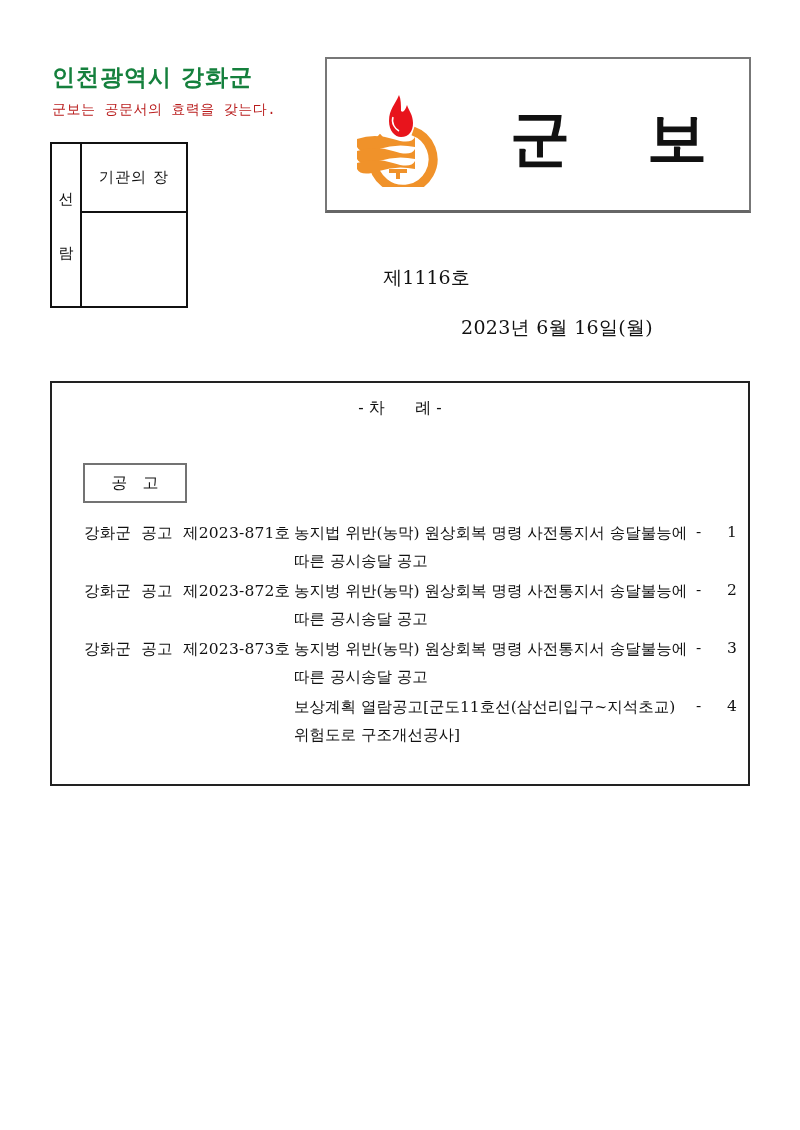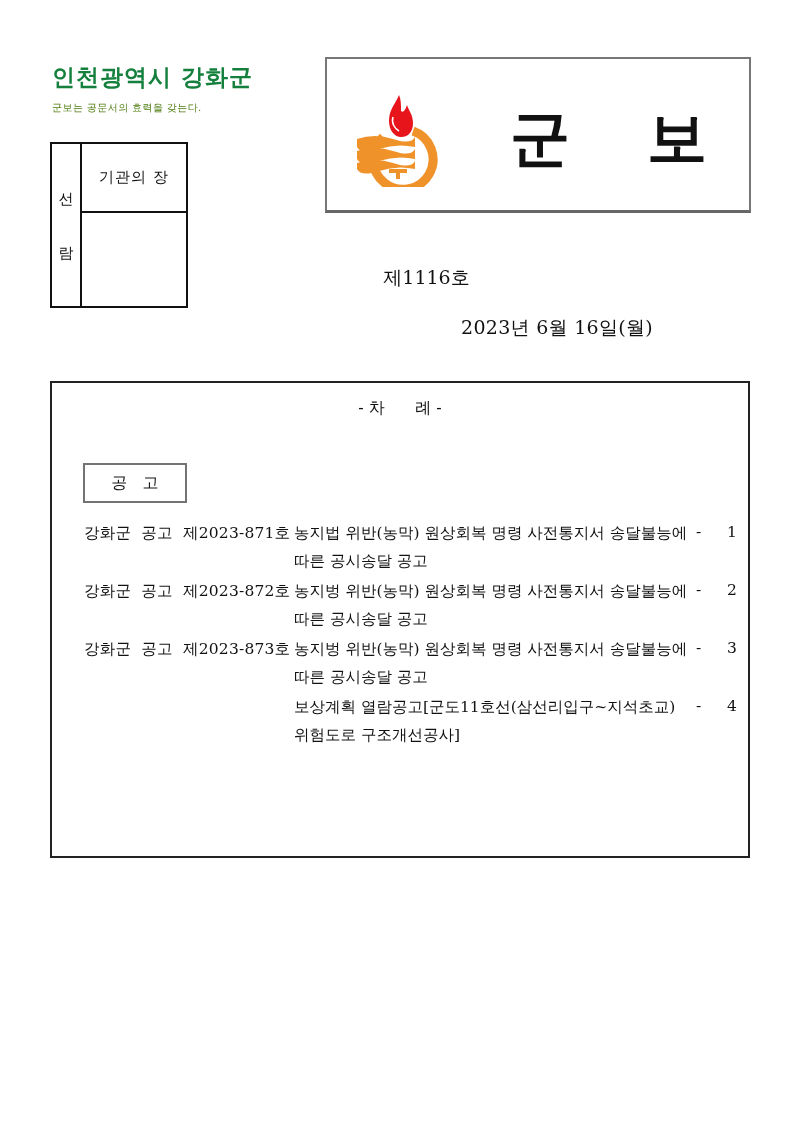--- a/index.html
+++ b/index.html
@@ -6,22 +6,22 @@
     html, body { width: 800px; height: 1130px; background: #ffffff; overflow: hidden; }
     body { position: relative; font-family: "DejaVu Serif", "Liberation Serif", serif; color: #111; }
 
     .org-title {
       position: absolute; left: 52px; top: 62px;
       font-family: "DejaVu Sans", "Liberation Sans", sans-serif;
       font-weight: bold; font-size: 23px; letter-spacing: 1px; color: #15803d;
     }
     .org-subtitle {
       position: absolute; left: 52px; top: 101px;
-      font-family: Liberation Sans, sans-serif;
-      font-size: 10px; color: #4d7c0f; letter-spacing: 0.5px;
+      font-family: Liberation Mono, monospace;
+      font-size: 14px; color: #b91c1c; letter-spacing: 0.5px;
     }
 
     .review-box {
       position: absolute; left: 50px; top: 142px; width: 138px; height: 166px;
       border: 2px solid #111;
     }
     .review-left {
       position: absolute; left: 0; top: 0; width: 30px; height: 100%;
       border-right: 2px solid #111;
     }
@@ -56,21 +56,21 @@
     .issue-no {
       position: absolute; left: 0; width: 800px; top: 265px; padding-left: 325px;
       text-align: center; font-size: 19px;
     }
     .issue-no span { display: inline-block; position: relative; left: -136px; }
     .issue-date {
       position: absolute; left: 461px; top: 315px; font-size: 19px; letter-spacing: 0.3px;
     }
 
     .toc-box {
-      position: absolute; left: 50px; top: 381px; width: 700px; height: 477px;
+      position: absolute; left: 50px; top: 381px; width: 700px; height: 405px;
       border: 2px solid #222;
     }
     .toc-title {
       position: absolute; left: 0; right: 0; top: 15px; text-align: center;
       font-size: 16px; white-space: pre;
     }
     .section-tag {
       position: absolute; left: 31px; top: 80px; width: 104px; height: 40px;
       border: 2px solid #737373; text-align: center; line-height: 36px;
       font-size: 16px; white-space: pre;

